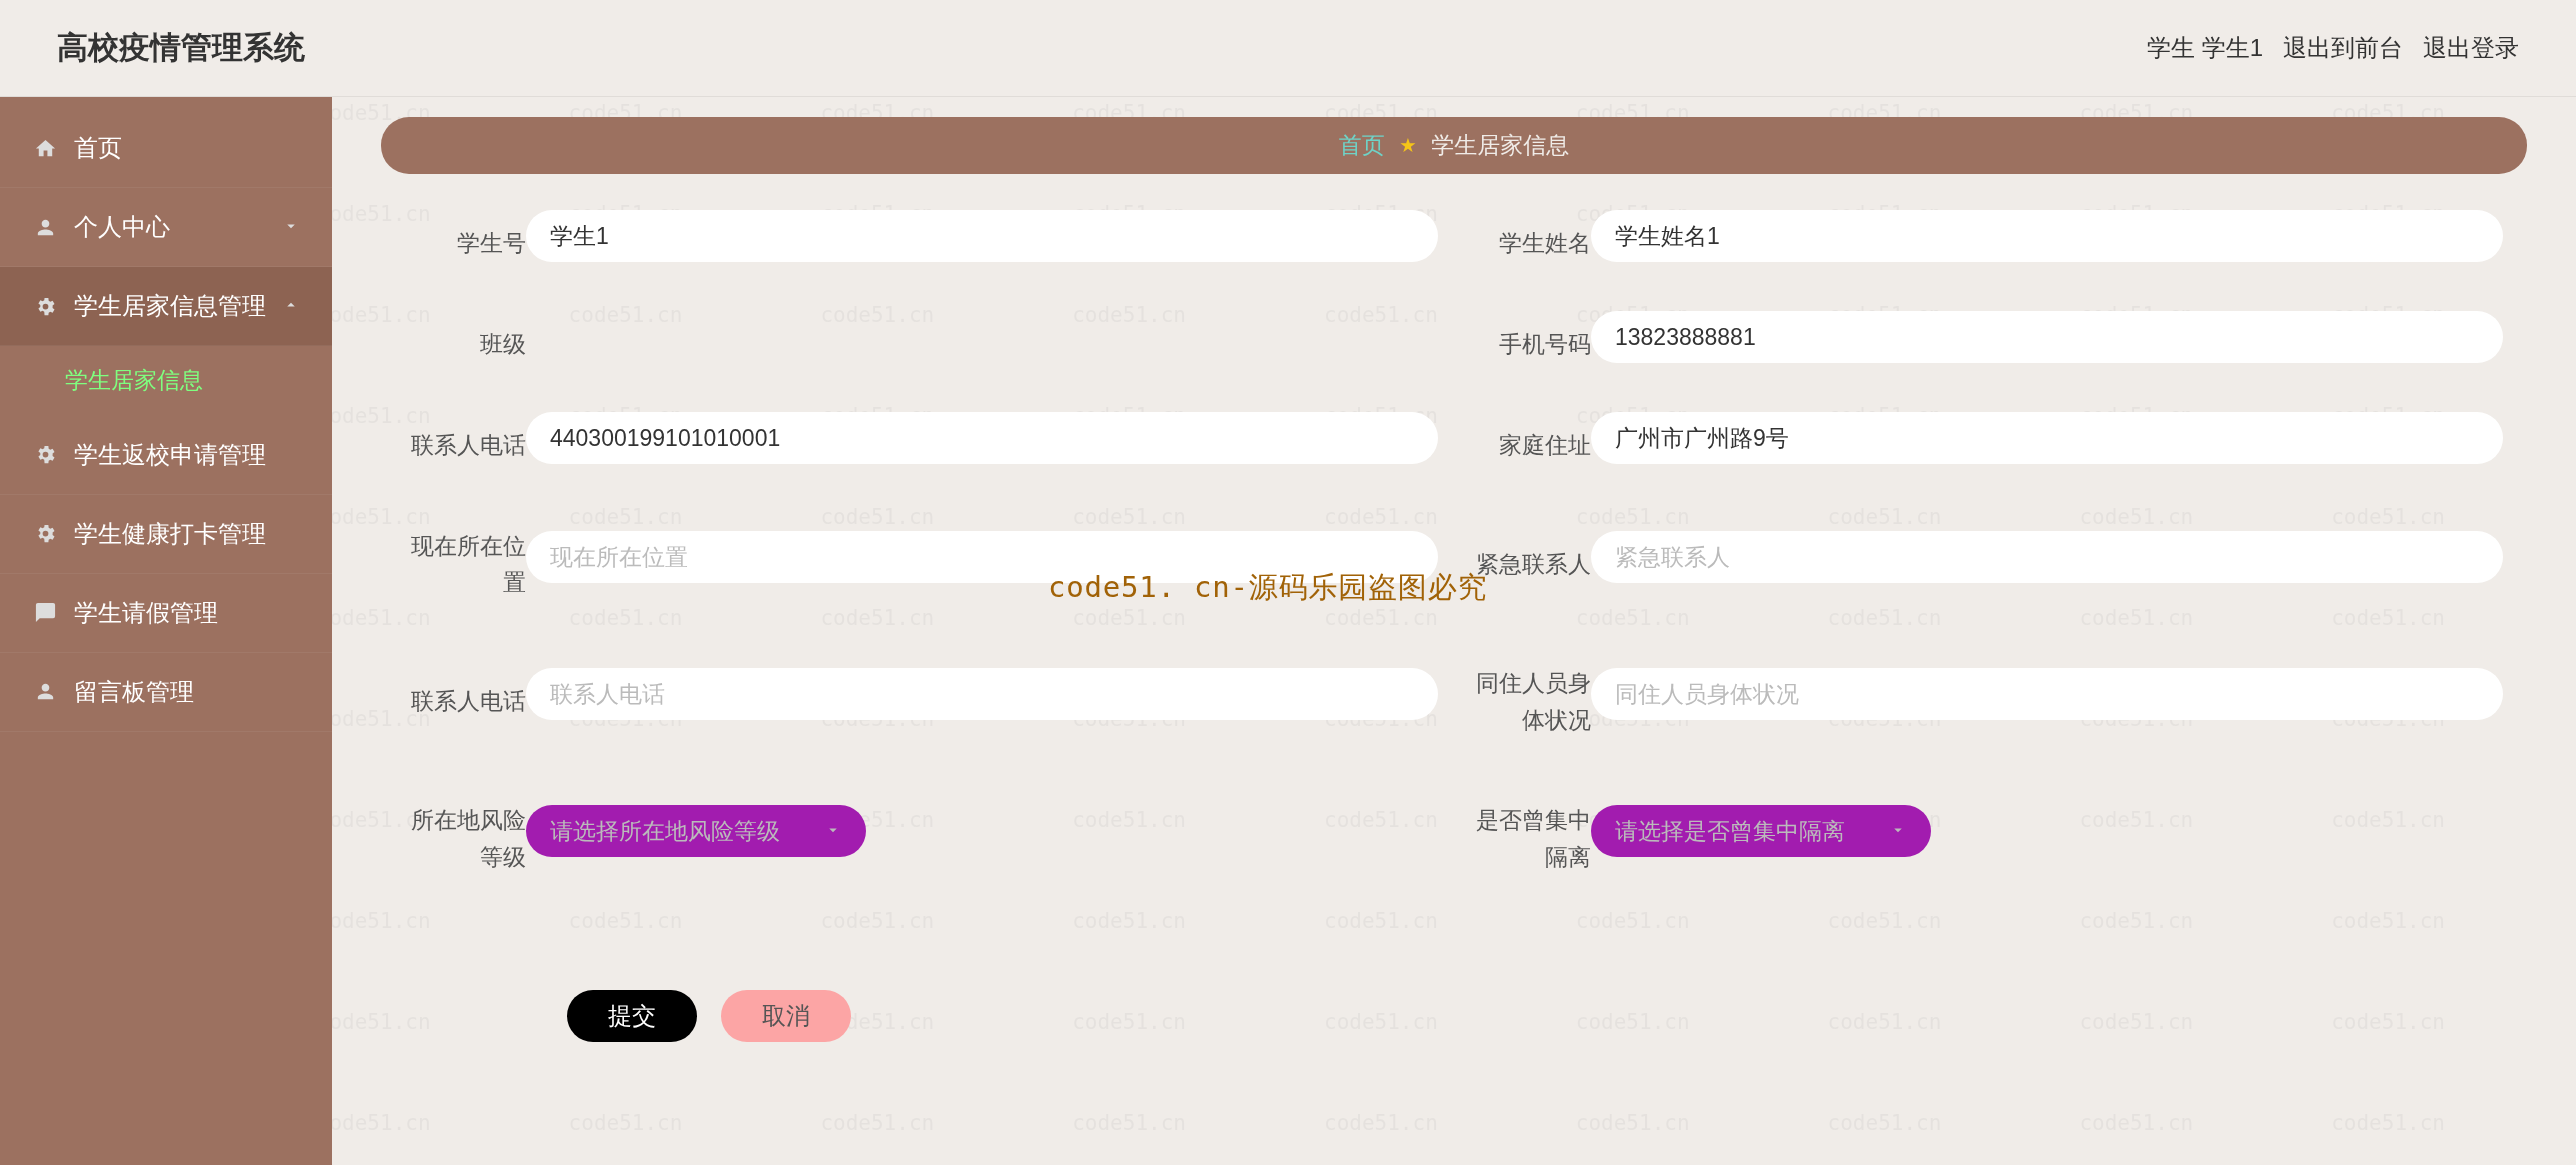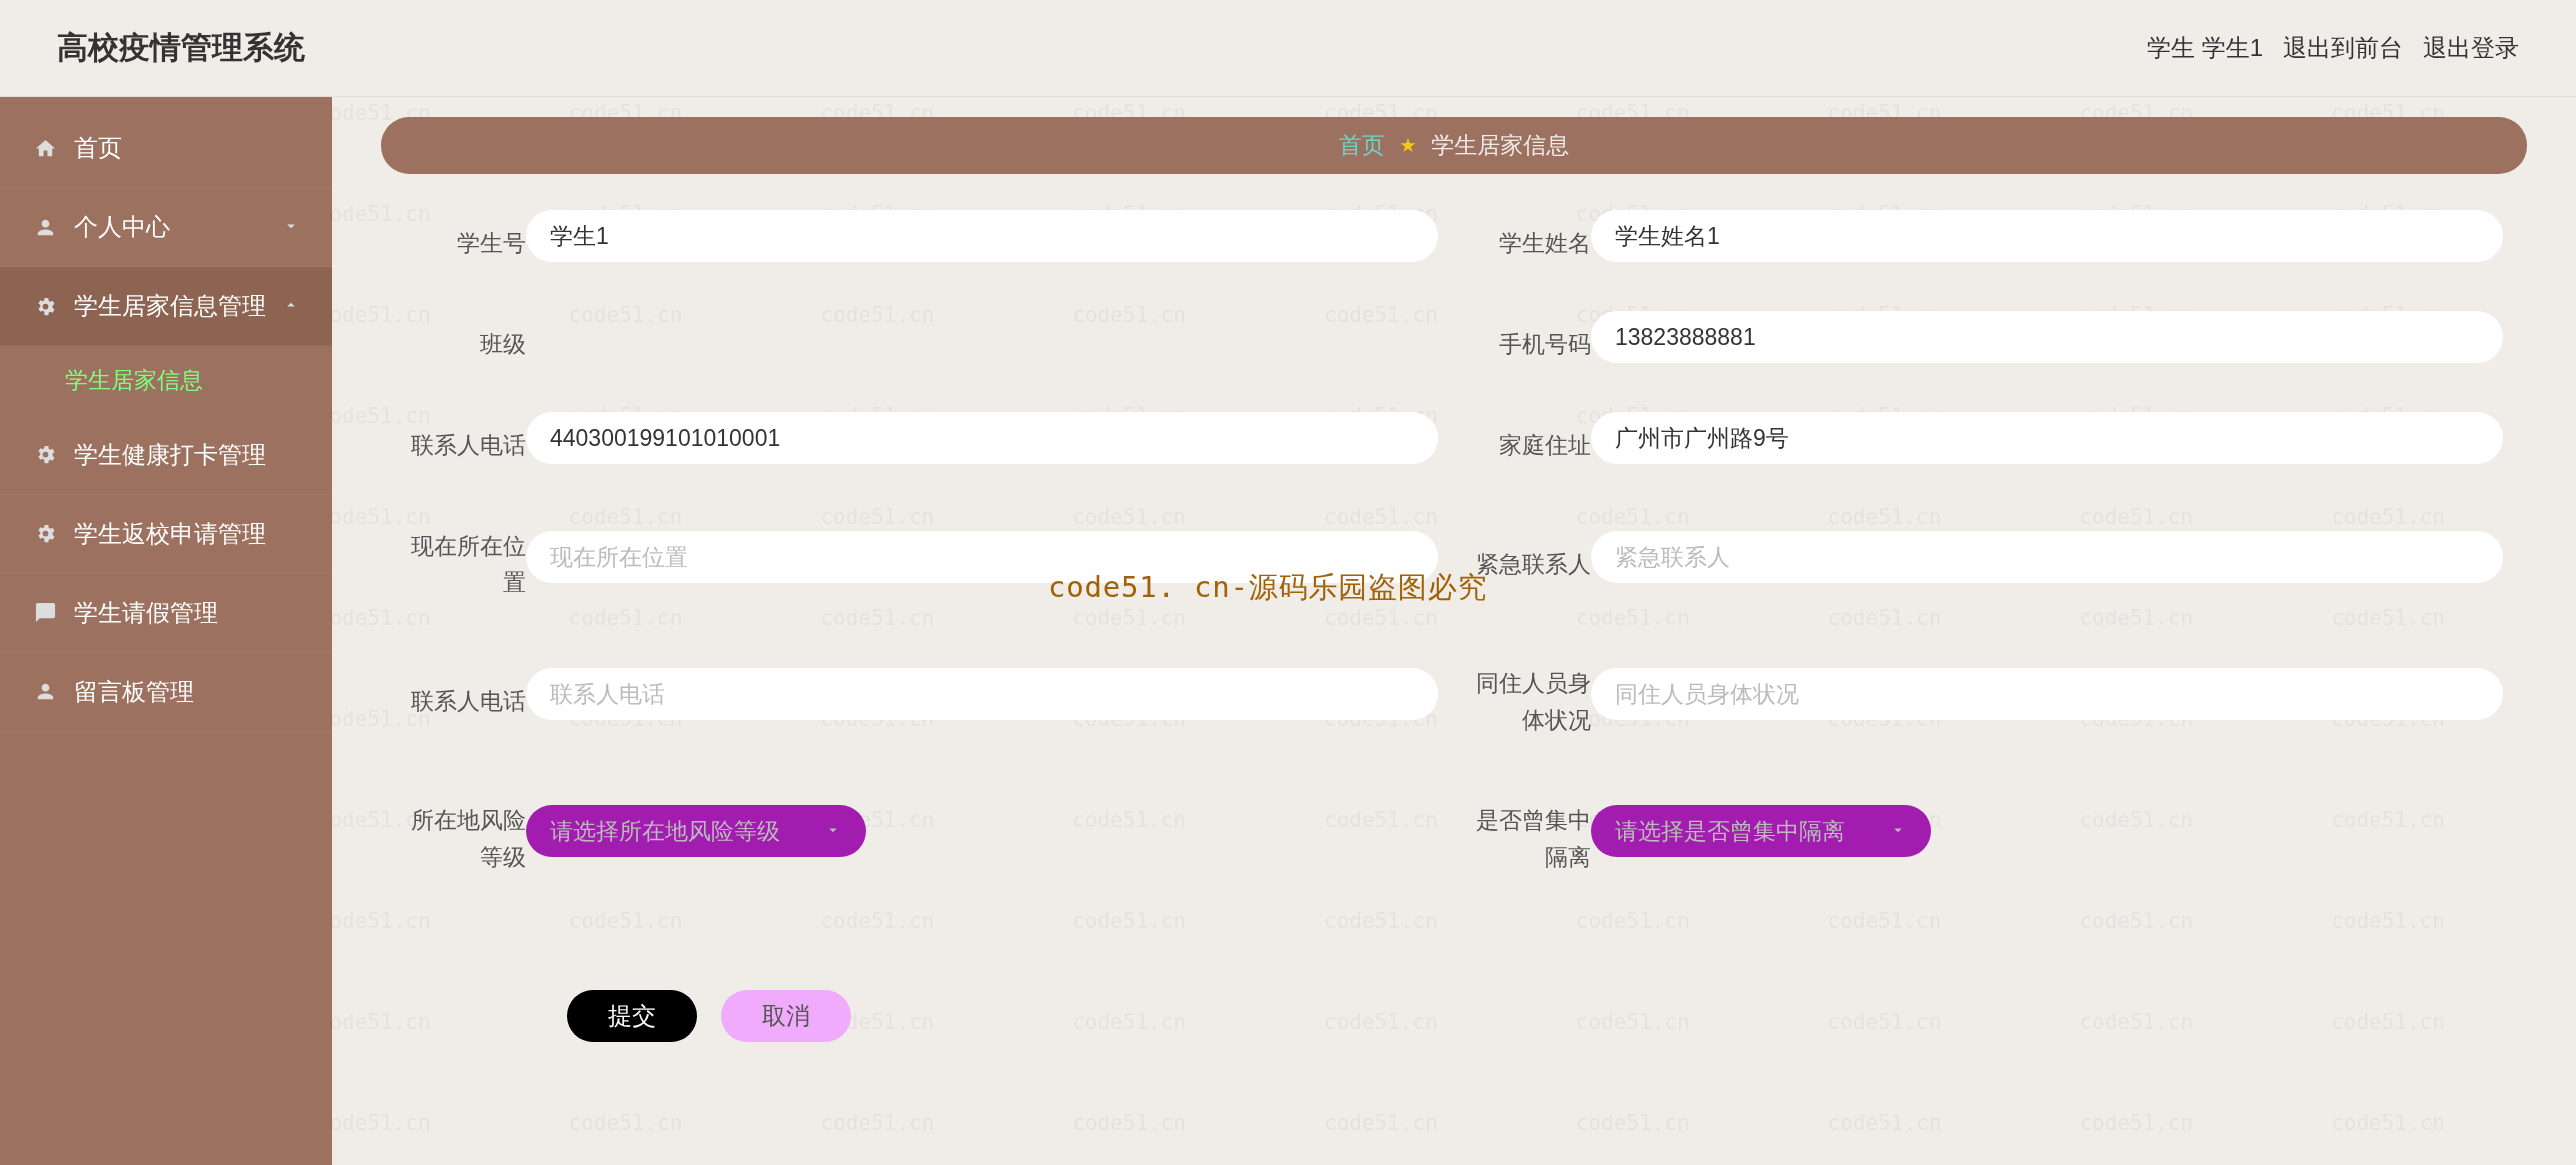--- a/index.html
+++ b/index.html
@@ -82,21 +82,21 @@
       cursor: pointer;
     }
     .select-chevron svg { width: 18px; height: 18px; fill: #bbb; }
     
     .button-row { display: flex; gap: 24px; padding: 65px 0 0 162px; grid-column: 1 / -1; }
     .btn {
       width: 130px; height: 52px; border-radius: 26px; border: none;
       font-size: 24px; cursor: pointer;
     }
     .btn-primary { background: #000000; color: #fff; }
-    .btn-cancel { background: #f0abfc; color: #555; }
+    .btn-cancel { background: #fca5a5; color: #555; }
   </style>
 </head>
 <body>
 
 <div class="watermark-layer">
   <div class="watermark-row">
       <span class="watermark-text">code51.cn</span>
       <span class="watermark-text">code51.cn</span>
       <span class="watermark-text">code51.cn</span>
       <span class="watermark-text">code51.cn</span>
@@ -285,29 +285,29 @@
             <path d="M7 14l5-5 5 5z"></path>
           </svg></span>
     </div>
     <div class="submenu-item">学生居家信息</div>
     <div class="menu-item">
       <span class="menu-icon">
           <svg viewBox="0 0 24 24">
             <path d="M19.4 13a7.5 7.5 0 000-2l2-1.6-2-3.4-2.4 1a7.5 7.5 0 00-1.7-1L15 3h-4l-.3 2.5a7.5 7.5 0 00-1.7 1l-2.4-1-2 3.4 2 1.6a7.5 7.5 0 000 2l-2 1.6 2 3.4 2.4-1a7.5 7.5 0 001.7 1L11 21h4l.3-2.5a7.5 7.5 0 001.7-1l2.4 1 2-3.4-2-1.6zM12 15a3 3 0 110-6 3 3 0 010 6z"></path>
           </svg>
         </span>
+      <span>学生返校申请管理</span>
+    </div>
+    <div class="menu-item">
+      <span class="menu-icon">
+          <svg viewBox="0 0 24 24">
+            <path d="M19.4 13a7.5 7.5 0 000-2l2-1.6-2-3.4-2.4 1a7.5 7.5 0 00-1.7-1L15 3h-4l-.3 2.5a7.5 7.5 0 00-1.7 1l-2.4-1-2 3.4 2 1.6a7.5 7.5 0 000 2l-2 1.6 2 3.4 2.4-1a7.5 7.5 0 001.7 1L11 21h4l.3-2.5a7.5 7.5 0 001.7-1l2.4 1 2-3.4-2-1.6zM12 15a3 3 0 110-6 3 3 0 010 6z"></path>
+          </svg>
+        </span>
       <span>学生健康打卡管理</span>
-    </div>
-    <div class="menu-item">
-      <span class="menu-icon">
-          <svg viewBox="0 0 24 24">
-            <path d="M19.4 13a7.5 7.5 0 000-2l2-1.6-2-3.4-2.4 1a7.5 7.5 0 00-1.7-1L15 3h-4l-.3 2.5a7.5 7.5 0 00-1.7 1l-2.4-1-2 3.4 2 1.6a7.5 7.5 0 000 2l-2 1.6 2 3.4 2.4-1a7.5 7.5 0 001.7 1L11 21h4l.3-2.5a7.5 7.5 0 001.7-1l2.4 1 2-3.4-2-1.6zM12 15a3 3 0 110-6 3 3 0 010 6z"></path>
-          </svg>
-        </span>
-      <span>学生返校申请管理</span>
     </div>
     <div class="menu-item">
       <span class="menu-icon">
           <svg viewBox="0 0 24 24">
             <path d="M20 2H4a2 2 0 00-2 2v18l4-4h14a2 2 0 002-2V4a2 2 0 00-2-2z"></path>
           </svg>
         </span>
       <span>学生请假管理</span>
     </div>
     <div class="menu-item">

